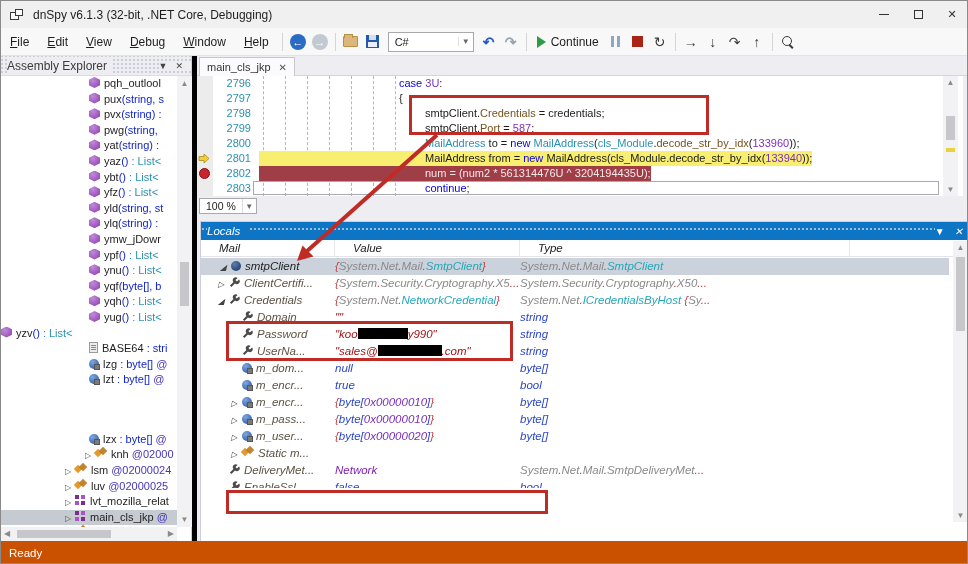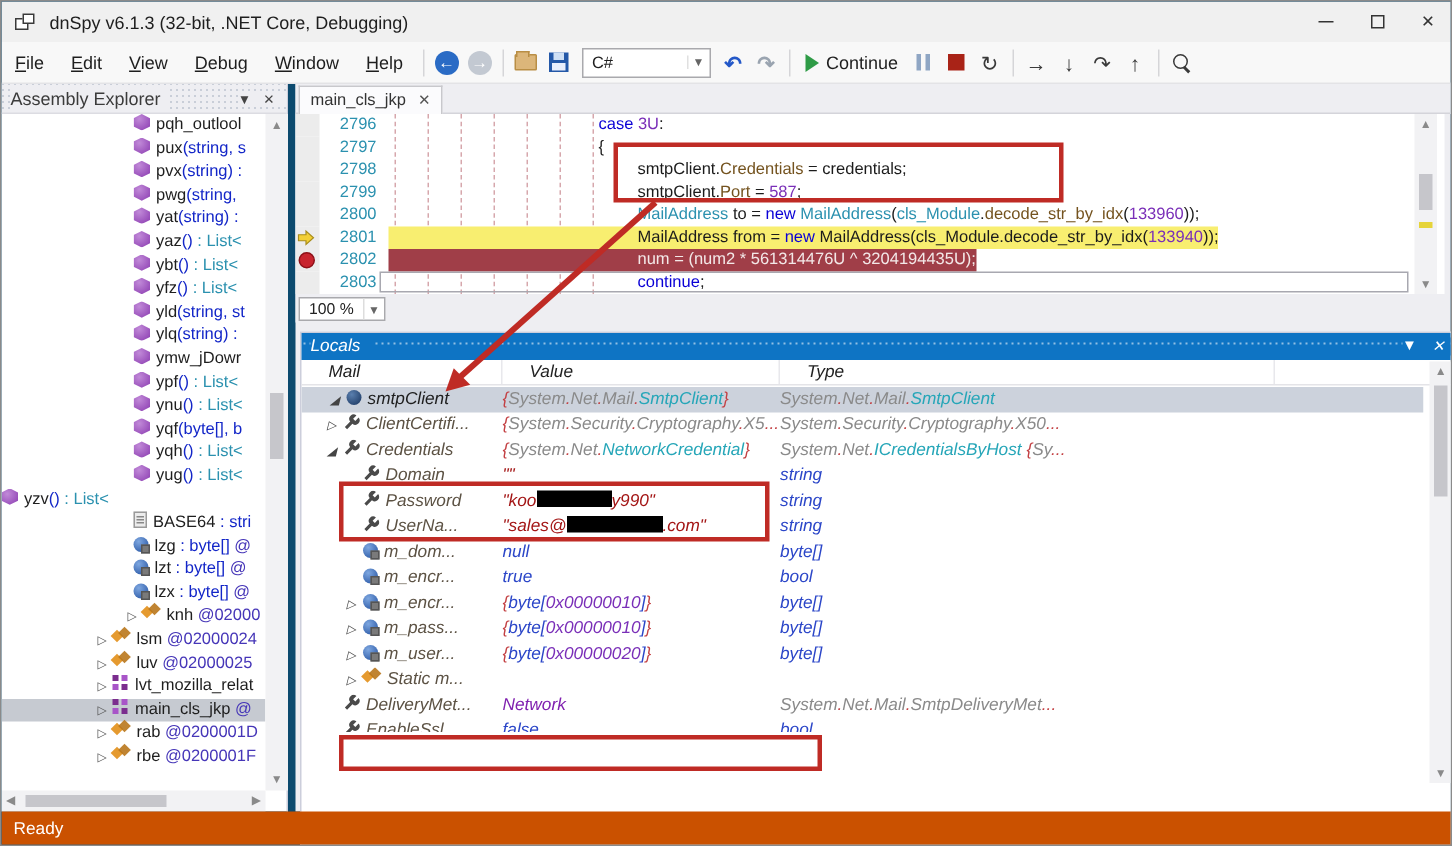--- a/index.html
+++ b/index.html
@@ -1,17 +1,17 @@
 <!DOCTYPE html>
 <html><head>
 <meta charset="utf-8">
 <style>
   html,body{margin:0;padding:0;background:#d9d9d9;}
   *{box-sizing:border-box;font-family:"Liberation Sans",sans-serif;}
-  #app{position:relative;width:968px;height:564px;background:#0c4a6e;overflow:hidden;border:1px solid #8a8a8a;}
+  #app{position:relative;width:968px;height:564px;background:#000000;overflow:hidden;border:1px solid #8a8a8a;}
   
   #titlebar{position:absolute;left:0;top:0;width:968px;height:27px;background:#f0f0f0;display:flex;align-items:center;}
   #app-icon{width:14px;height:12px;margin-left:9px;position:relative;}
   #app-icon .sq1{position:absolute;left:0;top:3px;width:9px;height:8px;border:1.5px solid #3a3a3a;background:#fff;}
   #app-icon .sq2{position:absolute;left:5px;top:0;width:8px;height:7px;border:1.5px solid #3a3a3a;background:#fff;}
   #title-text{margin-left:9px;font-size:12px;color:#1e1e1e;}
   #win-controls{margin-left:auto;display:flex;align-items:center;height:100%;}
   .winbtn{width:34px;height:100%;display:flex;align-items:center;justify-content:center;color:#333;font-size:11px;}
   .winbtn .bar{width:10px;height:1.5px;background:#333;}
   .winbtn .box{width:9px;height:9px;border:1.5px solid #333;}
@@ -228,21 +228,21 @@
         <div class="tree-row" style="padding-left: 88px;"><span class="ic ic-method"></span><span class="t-name">ymw_jDowr</span></div>
         <div class="tree-row" style="padding-left: 88px;"><span class="ic ic-method"></span><span class="t-name">ypf</span><span class="t-params">()</span><span class="t-type"> : List&lt;</span></div>
         <div class="tree-row" style="padding-left: 88px;"><span class="ic ic-method"></span><span class="t-name">ynu</span><span class="t-params">()</span><span class="t-type"> : List&lt;</span></div>
         <div class="tree-row" style="padding-left: 88px;"><span class="ic ic-method"></span><span class="t-name">yqf</span><span class="t-params">(byte[], b</span></div>
         <div class="tree-row" style="padding-left: 88px;"><span class="ic ic-method"></span><span class="t-name">yqh</span><span class="t-params">()</span><span class="t-type"> : List&lt;</span></div>
         <div class="tree-row" style="padding-left: 88px;"><span class="ic ic-method"></span><span class="t-name">yug</span><span class="t-params">()</span><span class="t-type"> : List&lt;</span></div>
         <div class="tree-row" style=""><span class="ic ic-method"></span><span class="t-name">yzv</span><span class="t-params">()</span><span class="t-type"> : List&lt;</span></div>
         <div class="tree-row" style="padding-left: 88px;"><span class="ic ic-literal"></span><span class="t-name">BASE64 </span><span class="t-kw">: stri</span></div>
         <div class="tree-row" style="padding-left: 88px;"><span class="ic ic-field"></span><span class="t-name">lzg </span><span class="t-kw">: byte[] </span><span class="t-addr">@</span></div>
         <div class="tree-row" style="padding-left: 88px;"><span class="ic ic-field"></span><span class="t-name">lzt </span><span class="t-kw">: byte[] </span><span class="t-addr">@</span></div>
-        <div class="tree-row" style="padding-left: 88px;"><span class="ic ic-field"></span><span class="t-name">lzx </span><span class="t-kw">: byte[] </span><span class="t-addr">@</span></div>
+        <div class="tree-row" style="padding-left: 88px; margin-top: 44px;"><span class="ic ic-field"></span><span class="t-name">lzx </span><span class="t-kw">: byte[] </span><span class="t-addr">@</span></div>
         <div class="tree-row" style="padding-left: 84px;"><span class="t-exp">▷</span><span class="ic ic-class"></span><span class="t-name">knh </span><span class="t-addr">@02000</span></div>
         <div class="tree-row" style="padding-left: 64px;"><span class="t-exp">▷</span><span class="ic ic-class"></span><span class="t-name">lsm </span><span class="t-addr">@02000024</span></div>
         <div class="tree-row" style="padding-left: 64px;"><span class="t-exp">▷</span><span class="ic ic-class"></span><span class="t-name">luv </span><span class="t-addr">@02000025</span></div>
         <div class="tree-row" style="padding-left: 64px;"><span class="t-exp">▷</span><span class="ic ic-module"></span><span class="t-name">lvt_mozilla_relat</span></div>
         <div class="tree-row sel" style="padding-left: 64px;"><span class="t-exp">▷</span><span class="ic ic-module"></span><span class="t-name">main_cls_jkp </span><span class="t-addr">@</span></div>
         <div class="tree-row" style="padding-left: 64px;"><span class="t-exp">▷</span><span class="ic ic-class"></span><span class="t-name">rab </span><span class="t-addr">@0200001D</span></div>
         <div class="tree-row" style="padding-left: 64px;"><span class="t-exp">▷</span><span class="ic ic-class"></span><span class="t-name">rbe </span><span class="t-addr">@0200001F</span></div>
       </div>
 
     <div class="sb" style="left:176px;top:20px;width:15px;height:451px;">

